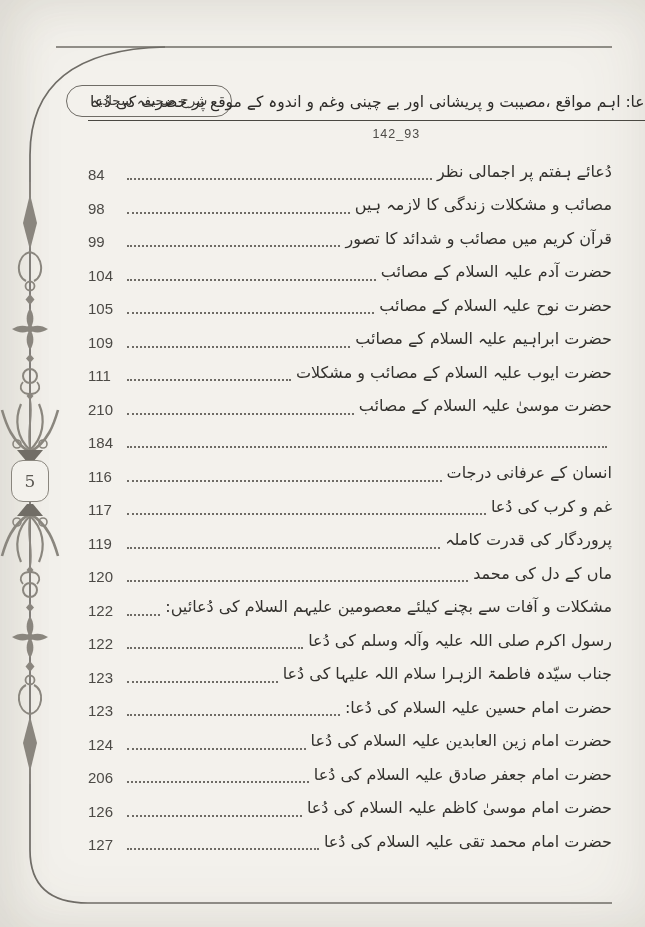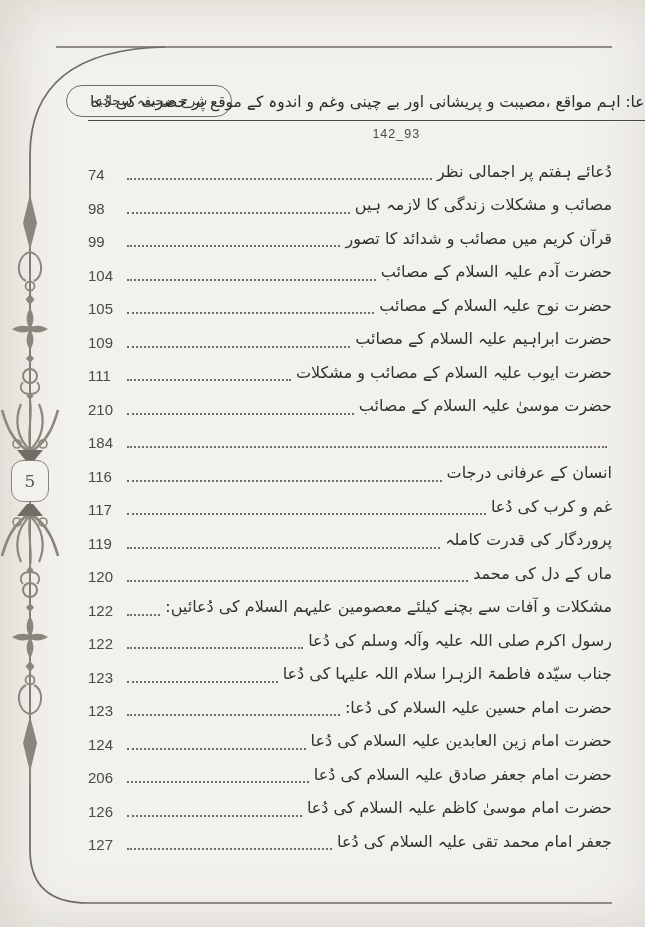--- a/index.html
+++ b/index.html
@@ -100,21 +100,21 @@
     <span>5</span>
   </div>
 
   <div class="content">
     <div class="title-block">
       <span class="title">ساتویں دُعا: اہم مواقع ،مصیبت و پریشانی اور بے چینی وغم و اندوہ کے موقع پر حضرت کی دُعا</span>
       <div class="range">142_93</div>
     </div>
     <div class="toc">
   <div class="row">
-    <span class="num">74</span>
+    <span class="num">84</span>
     <span class="dots"></span>
     <span class="urdu">دُعائے ہفتم پر اجمالی نظر</span>
   </div>
 
   <div class="row">
     <span class="num">98</span>
     <span class="dots"></span>
     <span class="urdu">مصائب و مشکلات زندگی کا لازمہ ہیں</span>
   </div>
 
@@ -221,18 +221,18 @@
 
   <div class="row">
     <span class="num">126</span>
     <span class="dots"></span>
     <span class="urdu">حضرت امام موسیٰ کاظم علیہ السلام کی دُعا</span>
   </div>
 
   <div class="row">
     <span class="num">127</span>
     <span class="dots"></span>
-    <span class="urdu">جعفر امام محمد تقی علیہ السلام کی دُعا</span>
+    <span class="urdu">حضرت امام محمد تقی علیہ السلام کی دُعا</span>
   </div>
 </div>
   </div>
 
 </div>
 
 </body></html>

